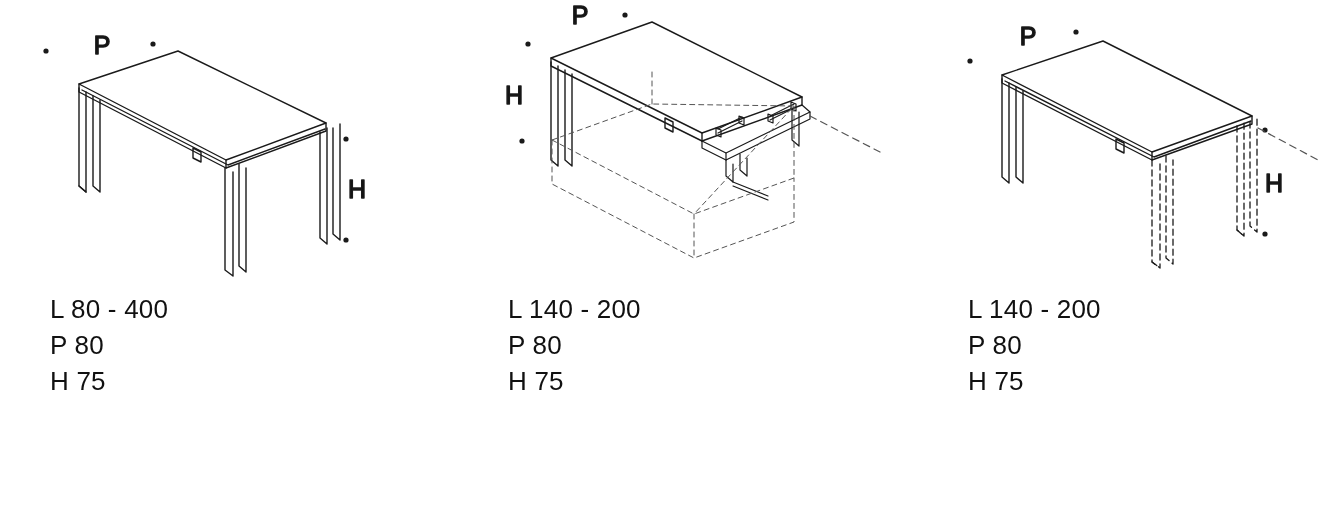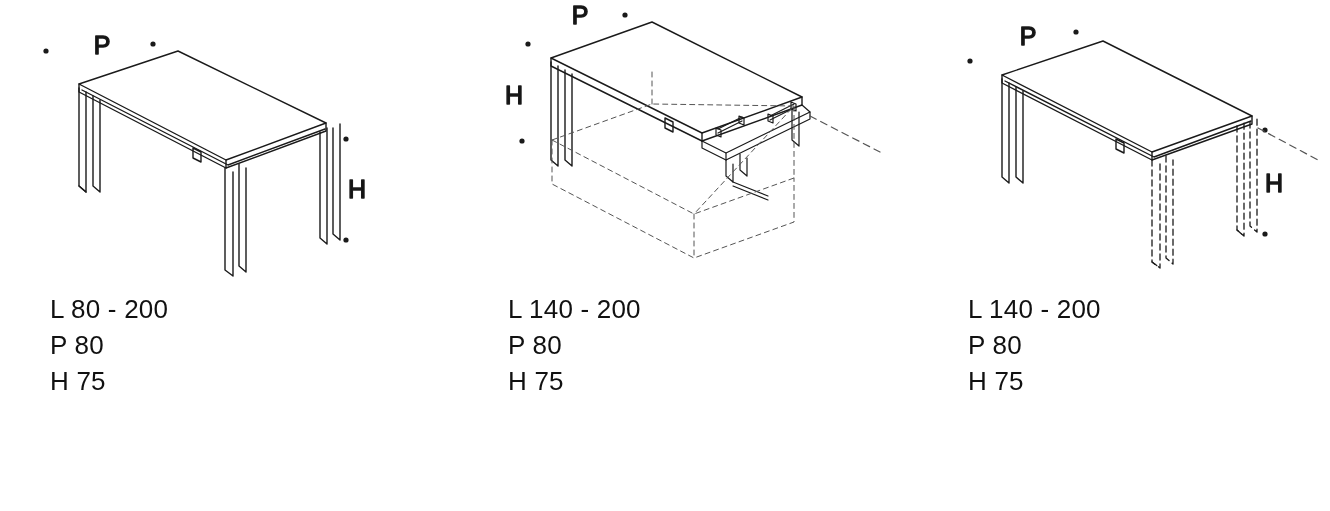--- a/index.html
+++ b/index.html
@@ -94,21 +94,21 @@
         <path d="M313,128 L313,234 L320,240 L320,124"></path>
       </g>
 
       <g>
         <path d="M173,148 L181,152 L181,162 L173,158 Z"></path>
       </g>
     </svg>
   </div>
 
   <div class="dims dims-1">
-    <div>L 80 - 200</div>
+    <div>L 80 - 400</div>
     <div>P 80</div>
     <div>H 75</div>
   </div>
 
   <div class="figure fig-2">
     <svg viewBox="0 0 420 290" xmlns="http://www.w3.org/2000/svg" fill="none" stroke="#1a1a1a" stroke-width="1.4" stroke-linecap="round" stroke-linejoin="round">
 
       <g fill="#1a1a1a" stroke="none">
         <circle cx="48" cy="44" r="2.6"></circle>
         <circle cx="145" cy="15" r="2.6"></circle>

